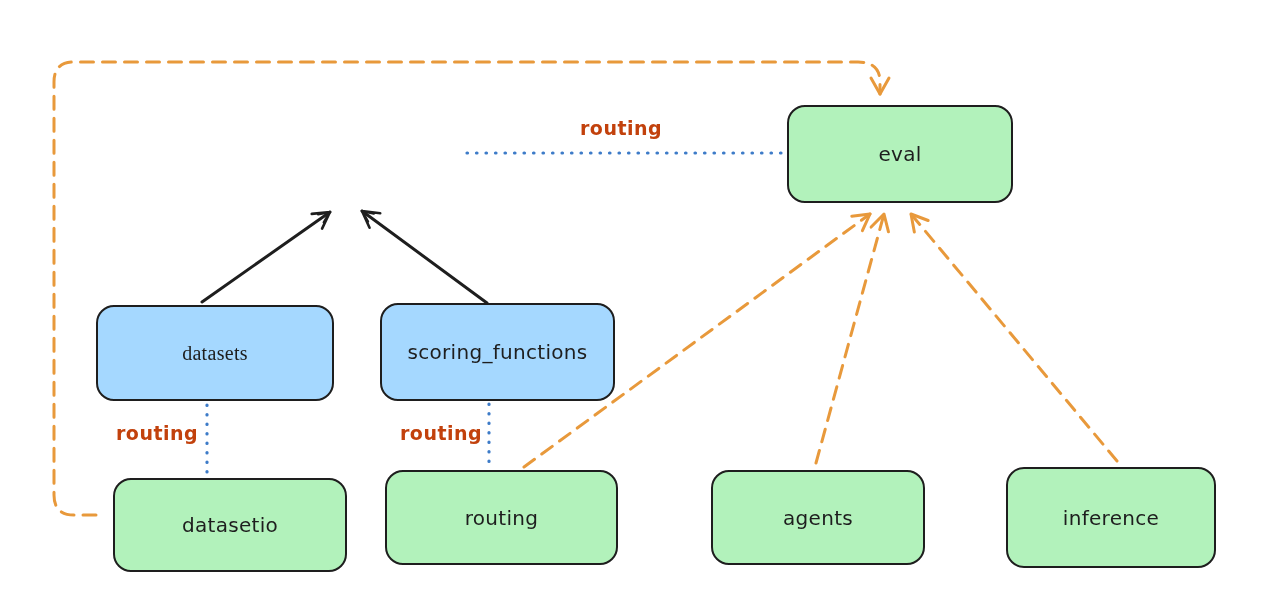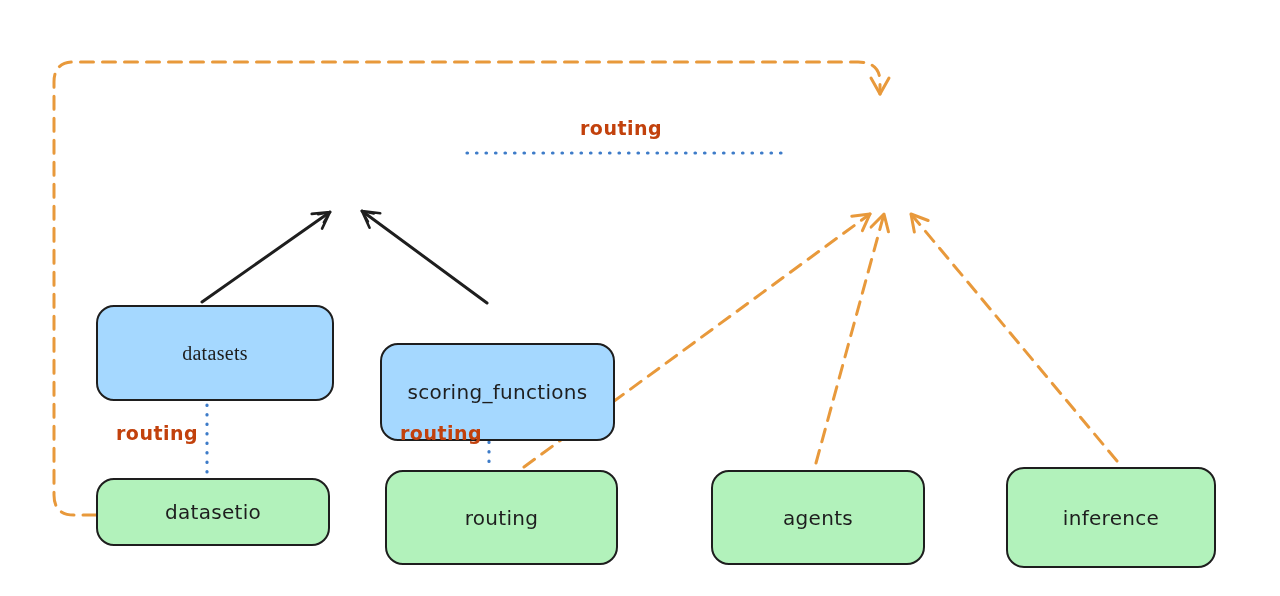--- a/index.html
+++ b/index.html
@@ -67,25 +67,28 @@
 
     <path d="M96 515 L74 515 Q54 515 54 495 L54 82 Q54 62 74 62 L858 62 Q880 62 880 82 L880 94" fill="none" stroke="#e8993b" stroke-width="3" stroke-linecap="round" stroke-dasharray="13 9" marker-end="url(#arrow-orange)"></path>
     <line x1="524" y1="467" x2="870" y2="214" stroke="#e8993b" stroke-width="3" stroke-linecap="round" stroke-dasharray="13 9" marker-end="url(#arrow-orange)"></line>
     <line x1="816" y1="463" x2="884" y2="214" stroke="#e8993b" stroke-width="3" stroke-linecap="round" stroke-dasharray="13 9" marker-end="url(#arrow-orange)"></line>
     <line x1="1117" y1="461" x2="911" y2="214" stroke="#e8993b" stroke-width="3" stroke-linecap="round" stroke-dasharray="13 9" marker-end="url(#arrow-orange)"></line>
   </svg>
 
   <div class="node blue" style="left:96px; top:305px; width:238px; height:96px;font-family:Liberation Serif, serif;">
     <span>datasets</span>
   </div>
-  <div class="node blue" style="left:380px; top:303px; width:235px; height:98px;margin-top:40px;">
+  <div class="node blue" style="left:380px; top:303px; width:235px; height:98px;">
     <span>scoring_functions</span>
   </div>
 
-  <div class="node green" style="left:96px; top:478px; width:234px; height:68px;text-align:center;">
+  <div class="node green" style="left:787px; top:105px; width:226px; height:98px;">
+    <span>eval</span>
+  </div>
+  <div class="node green" style="left:113px; top:478px; width:234px; height:94px;text-align:center;">
     <span>datasetio</span>
   </div>
   <div class="node green" style="left:385px; top:470px; width:233px; height:95px;">
     <span>routing</span>
   </div>
   <div class="node green" style="left:711px; top:470px; width:214px; height:95px;">
     <span>agents</span>
   </div>
   <div class="node green" style="left:1006px; top:467px; width:210px; height:101px;align-items:center;">
     <span>inference</span>

